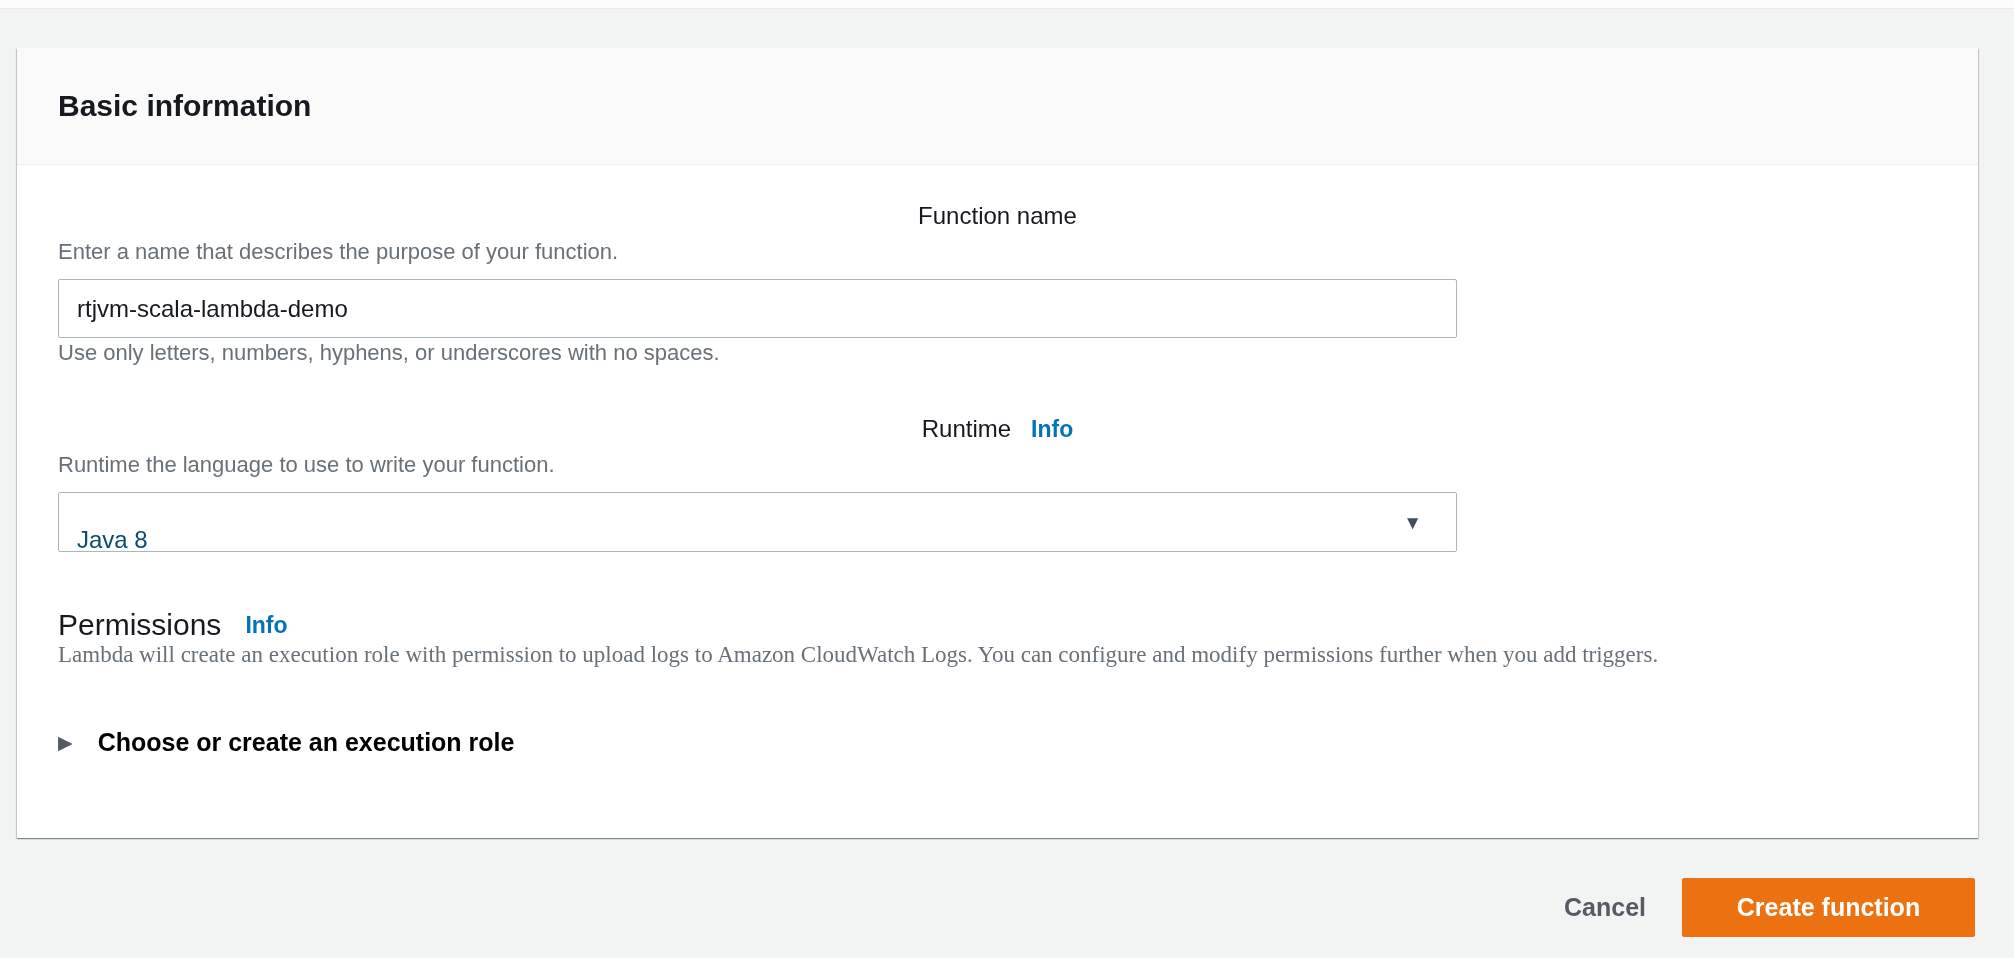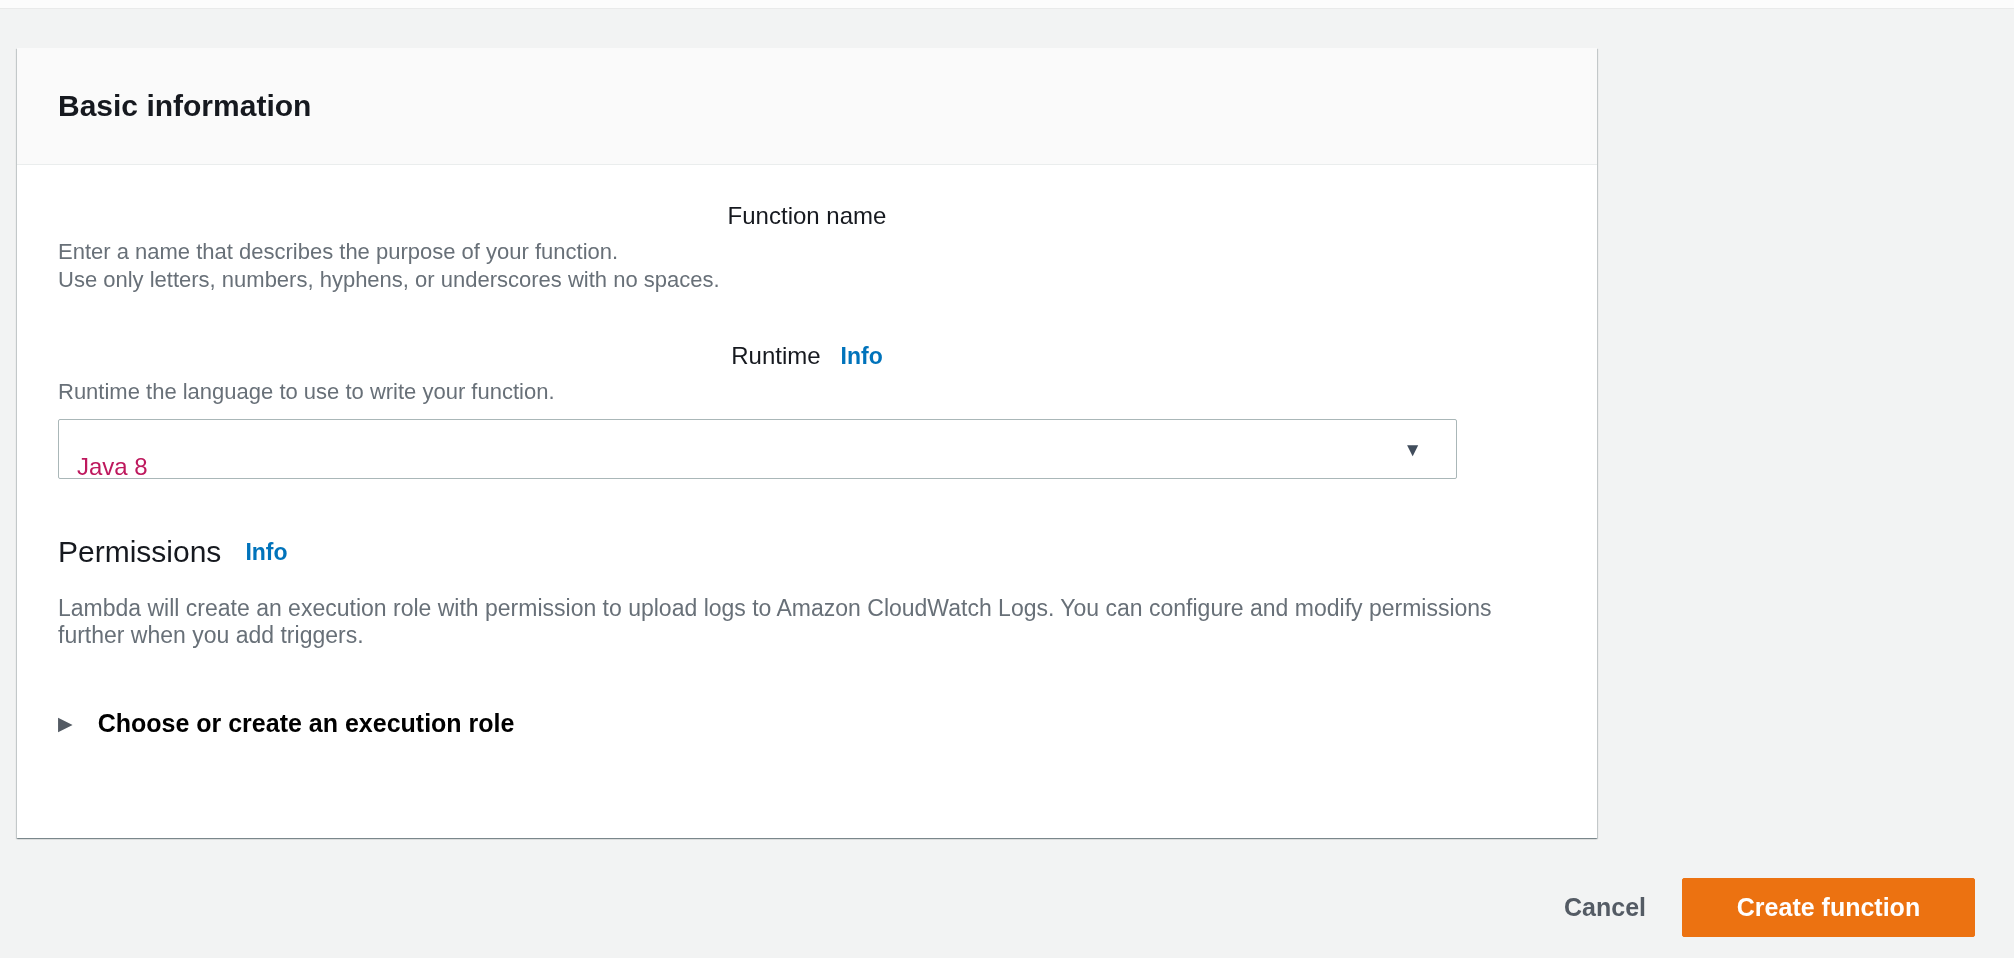--- a/index.html
+++ b/index.html
@@ -12,21 +12,21 @@
     overflow: hidden;
   }
   .top-strip {
     position: absolute; top: 0; left: 0; right: 0;
     height: 9px; background: #fcfcfc;
     border-bottom: 1px solid #e9eaea;
   }
   .card {
     position: absolute;
     left: 17px; top: 48px;
-    width: 1580px; height: 790px;
+    width: 1961px; height: 790px;
     background: #ffffff;
     box-shadow: 0 1px 1px 0 rgba(0,28,36,0.30), 1px 1px 1px 0 rgba(0,28,36,0.15), -1px 1px 1px 0 rgba(0,28,36,0.15);
   }
   .card-header {
     height: 117px;
     background: #fafafa;
     border-bottom: 1px solid #eaeded;
     display: flex;
     align-items: center;
     padding: 0 41px;
@@ -83,39 +83,39 @@
     height: 60px;
     border: 1px solid #aab7b8;
     border-radius: 2px;
     background: #ffffff;
     display: flex;
     align-items: center;
     justify-content: space-between;
     padding: 0 34px 0 18px;
     cursor: pointer;
   }
-  .select-value { font-size: 24px; color: #be185d; margin-top: 36px; }
+  .select-value { font-size: 24px; color: #0c4a6e; margin-top: 36px; }
   .select-caret {
     font-size: 19px;
     color: #414d5c;
     line-height: 1;
   }
   .section-gap-permissions { margin-top: 56px; }
   .perm-heading {
     font-size: 30px;
     font-weight: normal;
     color: #16191f;
     display: flex;
     align-items: center;
     gap: 24px;
   }
   .perm-desc {
     font-size: 23px;
     color: #687078;
-    margin-top: 26px;
+    font-family: Liberation Serif, serif;
   }
   .expander {
     margin-top: 60px;
     display: flex;
     align-items: center;
     gap: 25px;
     cursor: pointer;
   }
   .expander-caret {
     font-size: 19px;
@@ -169,20 +169,21 @@
     <h2 class="card-title">Basic information</h2>
   </div>
 
   <div class="card-body">
 
     <div>
       <div class="field-label">
         <span>Function name</span>
       </div>
       <div class="field-desc">Enter a name that describes the purpose of your function.</div>
+      <input class="text-input" type="text" value="rtjvm-scala-lambda-demo" style="">
       <div class="field-hint">Use only letters, numbers, hyphens, or underscores with no spaces.</div>
     </div>
 
     <div class="section-gap-runtime">
       <div class="field-label">
         <span>Runtime</span>
         <a class="info-link">Info</a>
       </div>
       <div class="field-desc">Runtime the language to use to write your function.</div>
       <div class="select-box">

